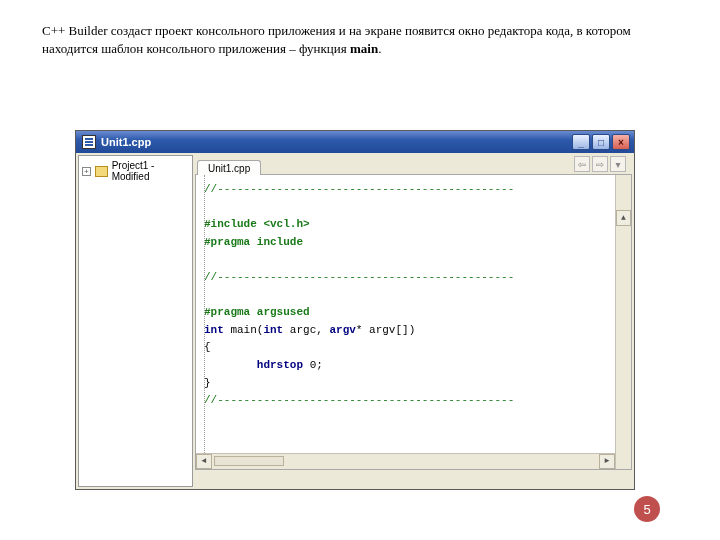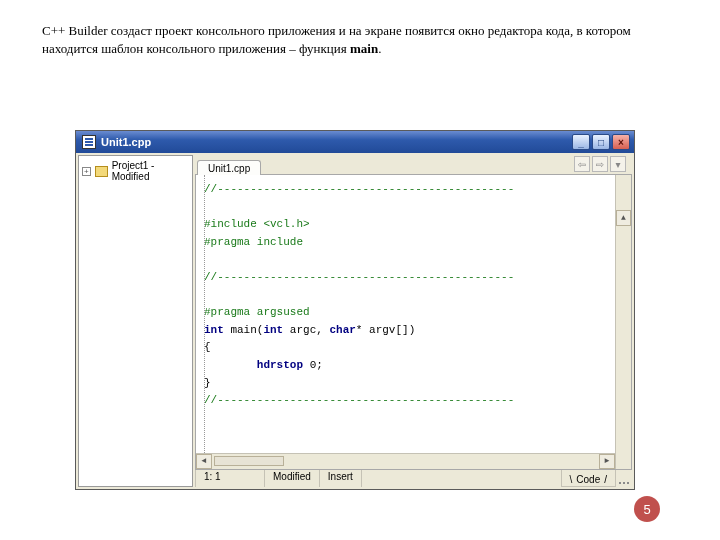--- a/index.html
+++ b/index.html
@@ -130,21 +130,21 @@
     flex:1; background:#fff; border:1px solid #a8a8a8; border-top:none;
     font-family:"Courier New", monospace; font-size:11px;
     padding:6px 8px 6px 8px; overflow:hidden; position:relative;
     white-space:pre; line-height:1.6;
     color:#000;
   }
   .code-area .gutter-line {
     position:absolute; left:8px; top:0; bottom:0; width:0; border-left:1px dotted #999;
   }
   .comment { color:#1a7a1a; }
-  .directive { color:#1a7a1a; }
+  .directive { color:#1a7a1a;font-weight:bold; }
   .keyword { color:#000080; font-weight:bold;text-align:right; }
   .scroll-v {
     position:absolute; right:0; top:0; bottom:0; width:16px; background:#ece9d8;
     border-left:1px solid #c5c2b5;
   }
   .scroll-v .sbtn {
     height:16px; background:#efece0; border:1px solid #b8b098; display:flex;
     align-items:center; justify-content:center; font-size:8px; color:#555;
   }
   .scroll-v .track { height:calc(100% - 32px); }
@@ -225,46 +225,34 @@
       <div class="editor-wrap">
         <div class="code-container">
           <div class="code-area"><div class="gutter-line"></div><span class="comment">//---------------------------------------------</span>
 <span></span>
 <span class="directive">#include </span><span class="directive">&lt;vcl.h&gt;</span>
 <span class="directive">#pragma include</span>
 <span></span>
 <span class="comment">//---------------------------------------------</span>
 <span></span>
 <span class="directive">#pragma argsused</span>
-<span class="keyword">int</span><span> main(</span><span class="keyword">int</span><span> argc, </span><span class="keyword">char</span><span>* argv[])</span>
+<span class="keyword">int</span><span> main(</span><span class="keyword">int</span><span> argc, </span><span class="keyword">argv</span><span>* argv[])</span>
 <span>{</span>
 <span>        </span><span class="keyword">hdrstop</span><span> 0;</span>
 <span>}</span>
 <span class="comment">//---------------------------------------------</span>
             <div class="scroll-v">
               <div class="sbtn">▲</div>
               <div class="track"></div>
               
             </div>
             <div class="scroll-h">
               <div class="sbtn">◄</div>
               <div class="track"><div class="thumb"></div></div>
               <div class="sbtn">►</div>
             </div>
           </div>
         </div>
       </div>
 
-      <div class="statusbar">
-        <div class="cell">1: 1</div>
-        <div class="cell">Modified</div>
-        <div class="cell">Insert</div>
-        <div class="spacer"></div>
-        <div class="codeview">\<span>Code</span>/</div>
-        <div class="grip">
-          <span></span>
-            <span></span>
-            <span></span>
-        </div>
-      </div>
     </div>
   </div>
 </div>
 
 </body></html>

